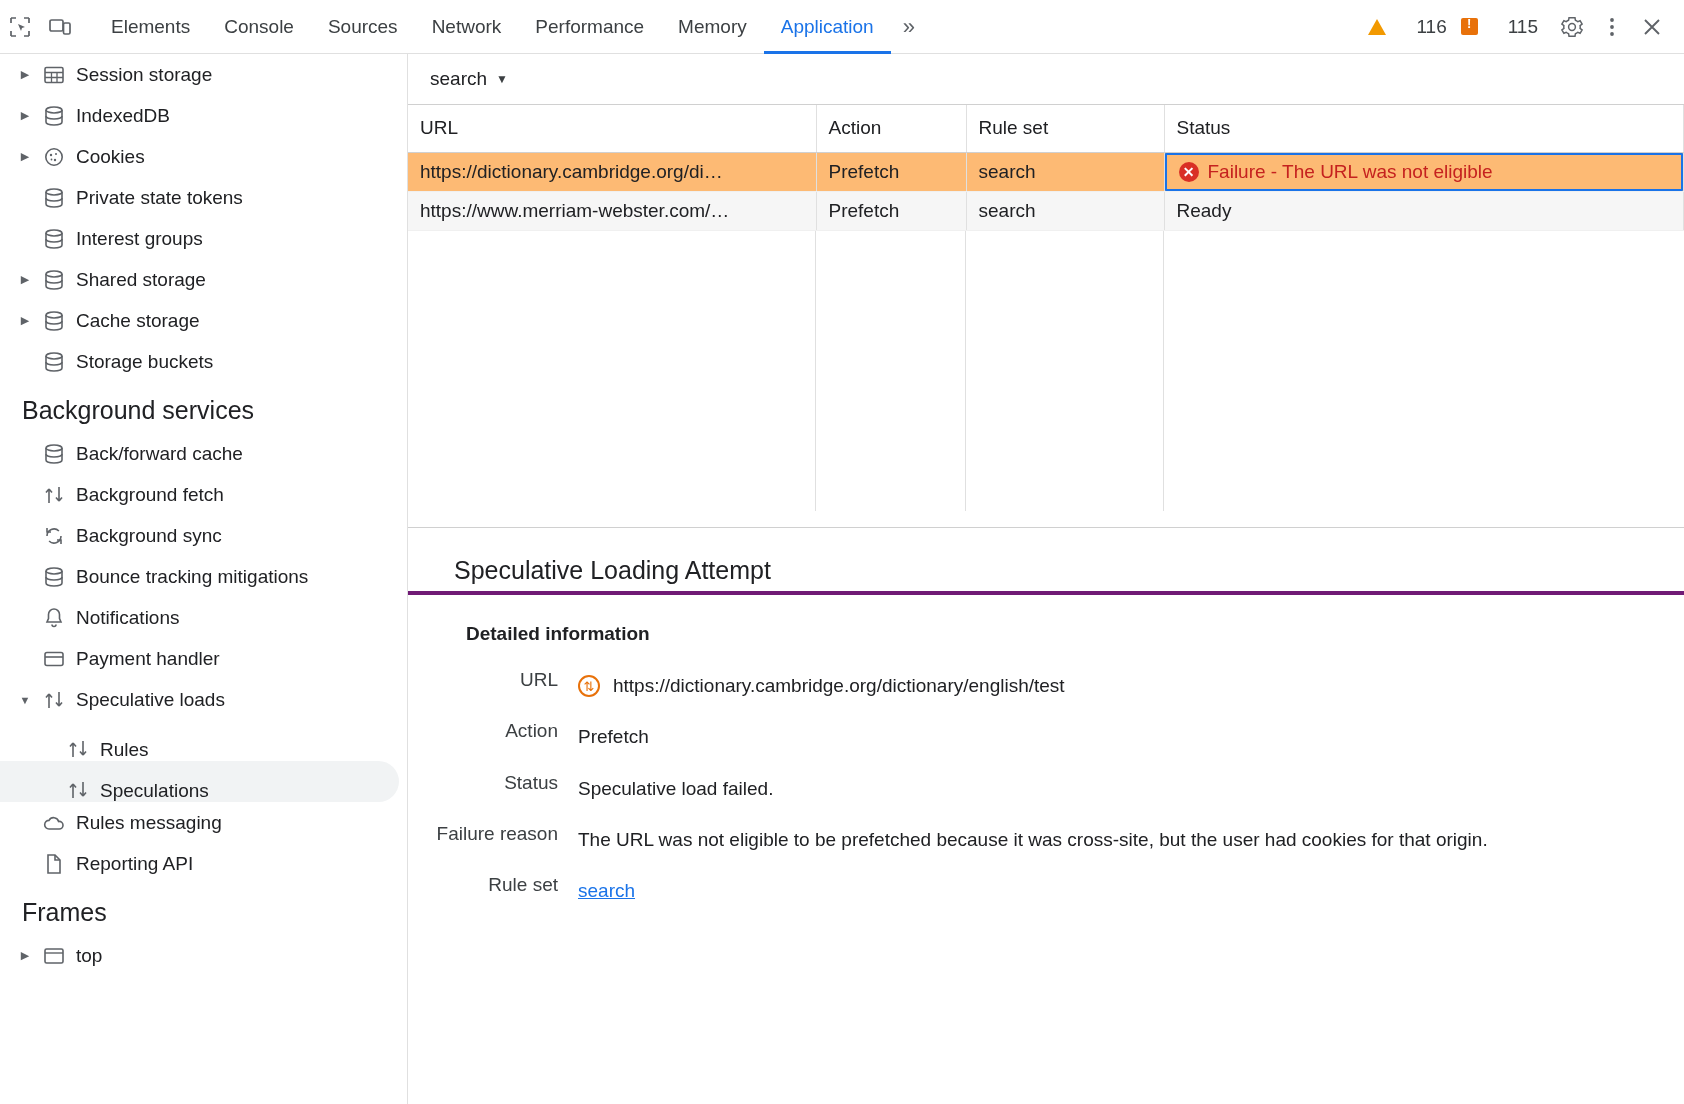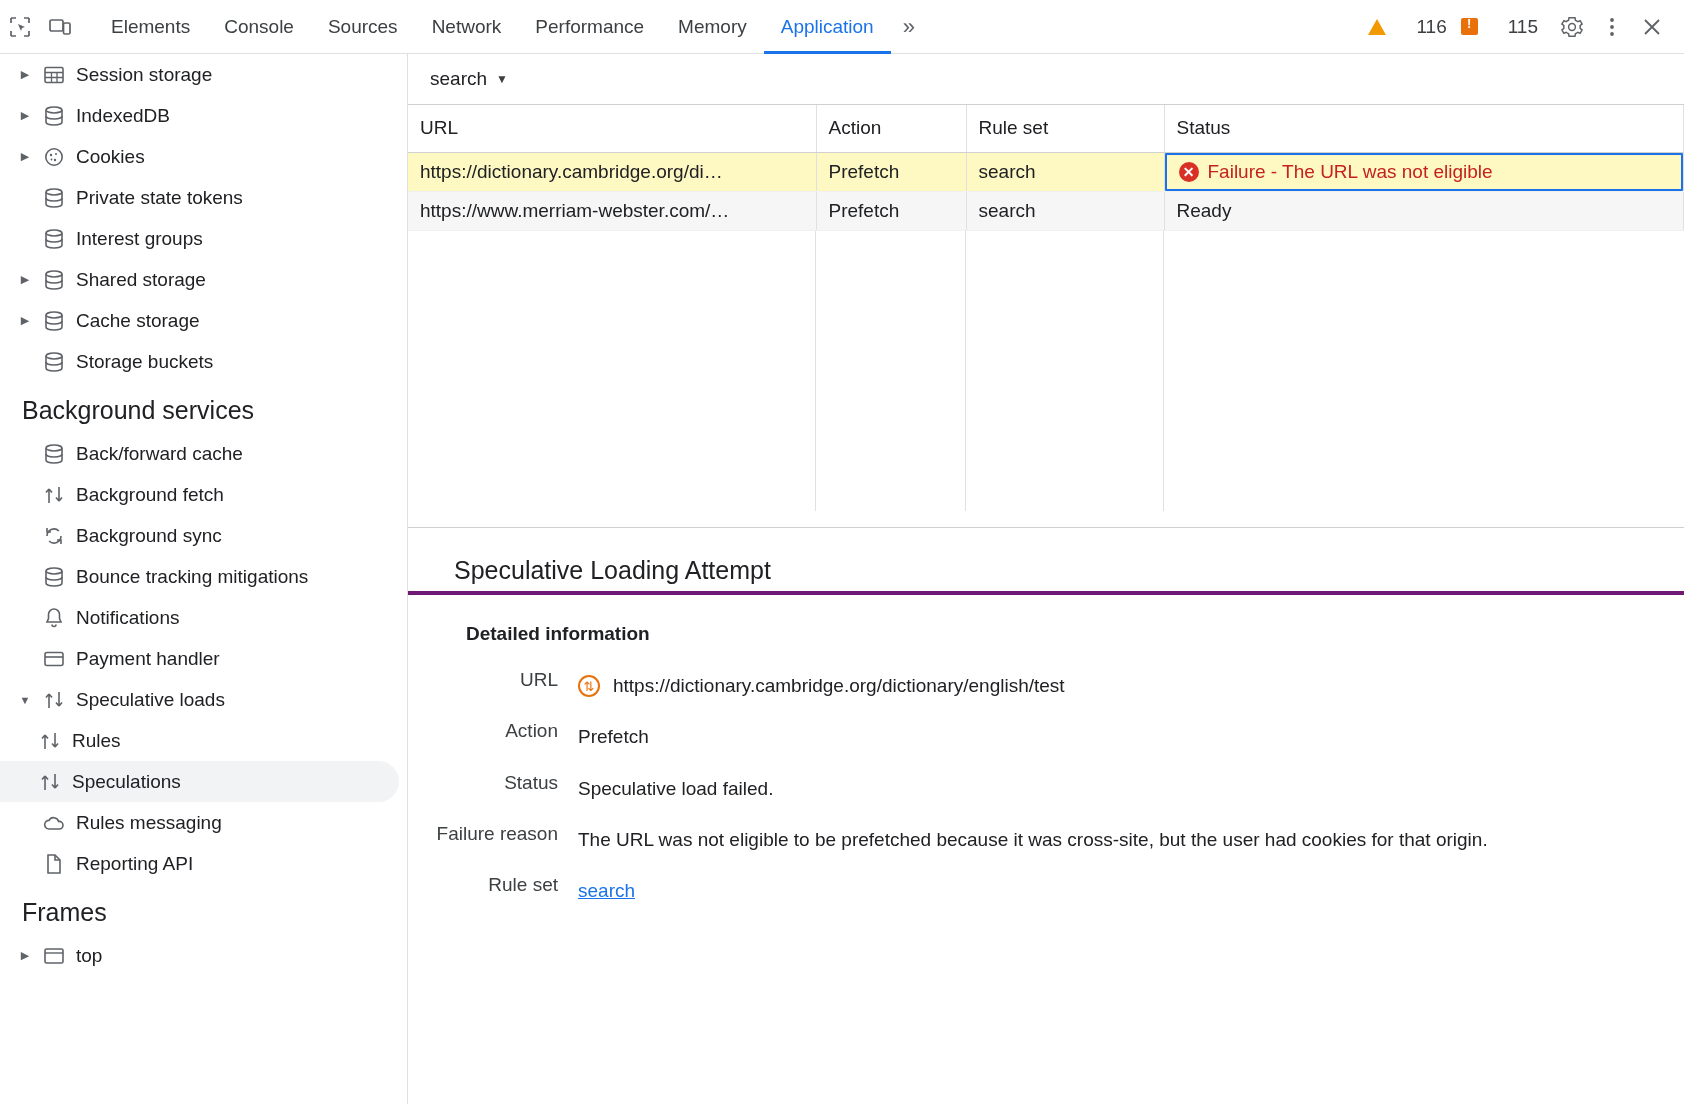--- a/index.html
+++ b/index.html
@@ -84,21 +84,21 @@
     color: #5f6368; font-size: 11px;
   }
   .arrow.none { visibility: hidden; }
   .ico { width: 36px; flex: 0 0 36px; display: flex; align-items: center; justify-content: center; color: #5f6368; }
   .lbl { padding-left: 4px; }
   .section-title {
     font-size: 25px;
     color: #202124;
     padding: 14px 0 8px 22px;
   }
-  .indent-1 { padding-left: 32px; }
+  .indent-1 { padding-left: 60px; align-items: flex-end; }
 
   
   .main { flex: 1; display: flex; flex-direction: column; min-width: 0; background: #fff; }
   .filterbar {
     height: 50px; flex: 0 0 50px;
     display: flex; align-items: center;
     padding-left: 22px;
     font-size: 19px; color: #202124;
   }
   .filter-select { display: flex; align-items: center; cursor: pointer; }
@@ -118,21 +118,21 @@
   }
   table.grid td {
     font-size: 19px;
     padding: 8px 0 8px 12px;
     border-right: 1px solid #e0e0e0;
     border-bottom: 1px solid #f0f0f0;
     color: #202124;
     height: 39px;
     overflow: hidden; text-overflow: ellipsis; white-space: nowrap;
   }
-  tr.sel td { background: #fef9c3; }
+  tr.sel td { background: #fdba74; }
   tr.alt td { background: #f6f6f6; }
   td.status-cell { position: relative; }
   .status-focus {
     position: absolute; inset: 0;
     border: 2px solid #1a73e8;
     display: flex; align-items: center;
     padding-left: 12px;
     box-sizing: border-box;
     border-radius: 1px;
   }

